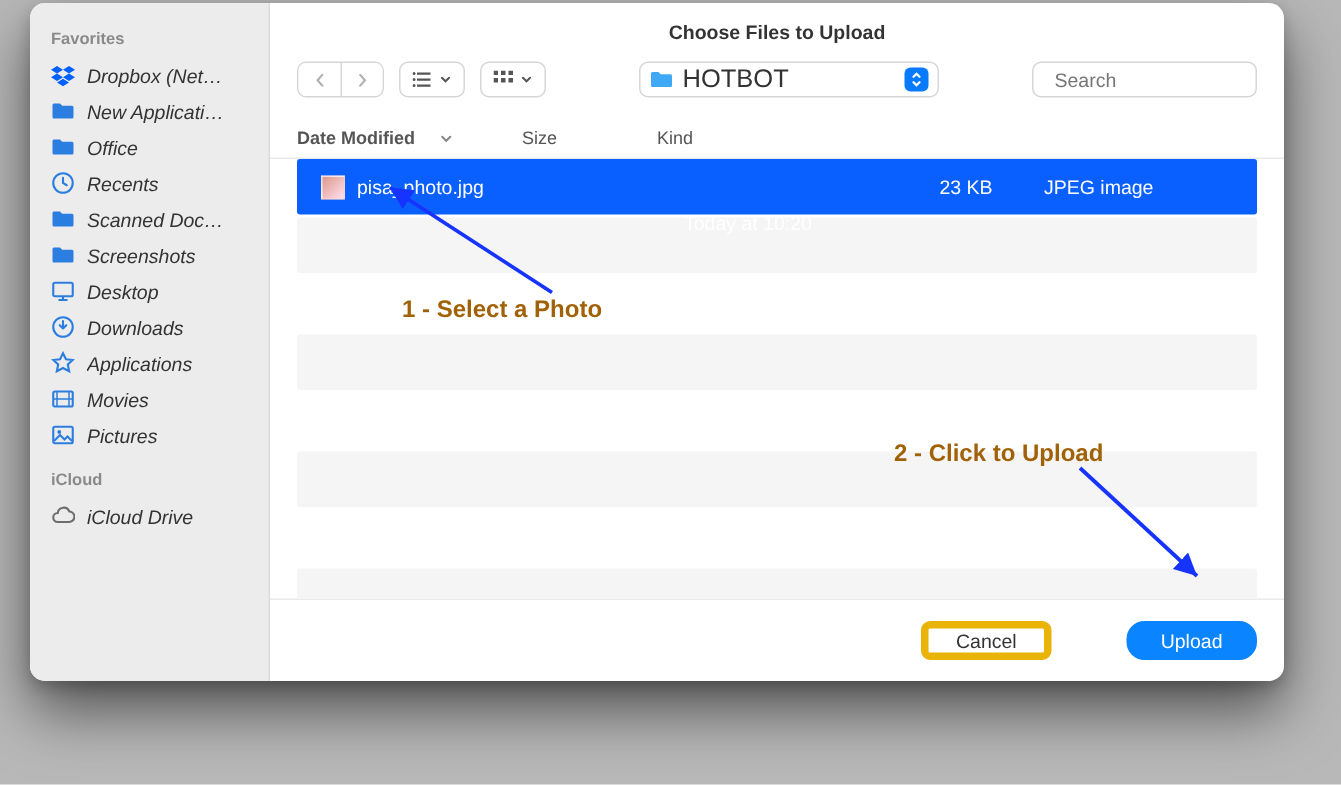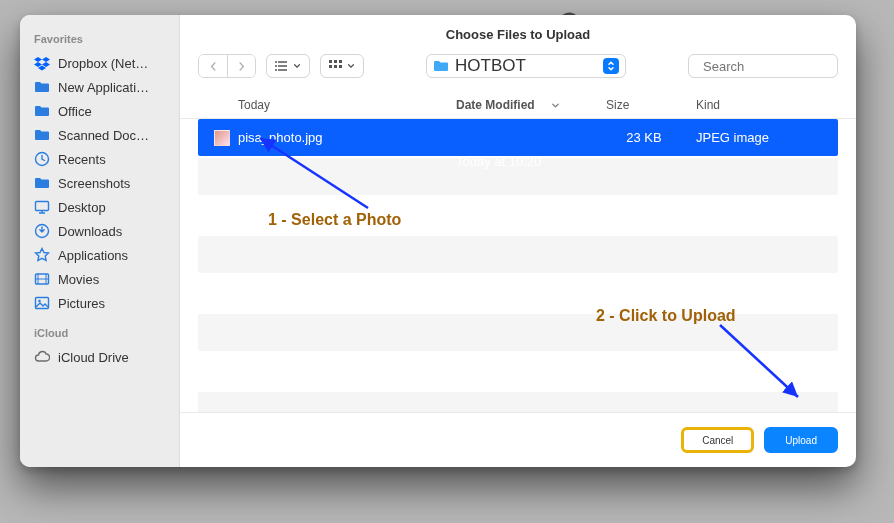--- a/index.html
+++ b/index.html
@@ -13,21 +13,21 @@
   }
   
   .bg-sketch {
     position: absolute;
     top: -5px; left: 525px;
     width: 200px; height: 50px;
     pointer-events: none;
   }
   .dialog {
     position: absolute;
-    top: 15px;
+    top: 2px;
     left: 20px;
     width: 836px;
     height: 452px;
     background: #fff;
     border-radius: 10px;
     box-shadow: 0 20px 40px rgba(0,0,0,0.55), 0 4px 10px rgba(0,0,0,0.2);
     display: flex;
     overflow: hidden;
   }
   
@@ -51,21 +51,21 @@
     gap: 8px;
     padding: 4px 14px;
     color: #333;
     white-space: nowrap;
     overflow: hidden;
     text-overflow: ellipsis;
     cursor: default;
   }
   .sidebar-item .icon { width: 16px; height: 16px; display:flex; align-items:center; justify-content:center; color:#2b7ee0; flex-shrink:0; }
   .sidebar-item .icon.gray { color: #6d6d6d; }
-  .sidebar-item span.label { overflow:hidden; text-overflow: ellipsis; }
+  .sidebar-item span.label { overflow:hidden; text-overflow: ellipsis; font-style: italic; }
   .sidebar-section-label.second { margin-top: 12px; }
 
   
   .main {
     flex: 1;
     display: flex;
     flex-direction: column;
     position: relative;
   }
   .title {
@@ -173,24 +173,24 @@
   .row .c-size { flex:0 0 90px; text-align:center; padding-right:14px; }
   .row .c-kind { flex:1; }
   .thumb { width:16px;height:16px;background:linear-gradient(135deg,#d98,#fde);border:1px solid rgba(255,255,255,0.5); }
 
   .footer {
     display:flex;justify-content:flex-end;gap:10px;
     padding:14px 18px;
     border-top:1px solid #eaeaea;
   }
   .btn {
-    height:26px;padding:0 18px;border-radius:6px;border:3px solid #eab308;
-    background:#fff;font-size:10px;color:#333;display:flex;align-items:center;
-  }
-  .btn.primary { background:#0a84ff;border-color:#0a84ff;color:#fff;font-weight:500; }
+    height:26px;padding:0 18px;border-radius:6px;border:5px solid #eab308;
+    background:#fff;font-size:13px;color:#333;display:flex;align-items:center;margin-left:40px;
+  }
+  .btn.primary { background:#0a84ff;border-color:#0a84ff;color:#fff;font-weight:500;border-radius:12px; }
 
   
   .anno { position:absolute; color:#a16207; font-weight:700; font-size:16px; pointer-events:none; }
   .arrow { position:absolute; pointer-events:none; }
 </style>
 </head>
 <body>
 
 <svg class="bg-sketch" viewBox="0 0 200 50">
   <path d="M30 45 C 30 10, 60 10, 55 45" stroke="#4a4a4a" stroke-width="2.5" fill="none" stroke-linecap="round"></path>
@@ -222,33 +222,33 @@
       <span class="icon">
           <svg width="16" height="16" viewBox="0 0 16 16">
             <path fill="currentColor" d="M1 4a1 1 0 011-1h4l1.5 1.5H14a1 1 0 011 1V12a1 1 0 01-1 1H2a1 1 0 01-1-1V4z"></path>
           </svg>
         </span>
       <span class="label">Office</span>
     </div>
     <div class="sidebar-item">
       <span class="icon">
           <svg width="16" height="16" viewBox="0 0 16 16">
-            <path fill="currentColor" d="M1 4a1 1 0 011-1h4l1.5 1.5H14a1 1 0 011 1V12a1 1 0 01-1 1H2a1 1 0 01-1-1V4z"></path>
-          </svg>
-        </span>
-      <span class="label">Scanned Doc…</span>
-    </div>
-    <div class="sidebar-item">
-      <span class="icon">
-          <svg width="16" height="16" viewBox="0 0 16 16">
             <circle cx="8" cy="8" r="6.5" fill="none" stroke="currentColor" stroke-width="1.4"></circle>
             <path d="M8 4.5V8l2.5 1.5" stroke="currentColor" stroke-width="1.4" fill="none" stroke-linecap="round"></path>
           </svg>
         </span>
       <span class="label">Recents</span>
+    </div>
+    <div class="sidebar-item">
+      <span class="icon">
+          <svg width="16" height="16" viewBox="0 0 16 16">
+            <path fill="currentColor" d="M1 4a1 1 0 011-1h4l1.5 1.5H14a1 1 0 011 1V12a1 1 0 01-1 1H2a1 1 0 01-1-1V4z"></path>
+          </svg>
+        </span>
+      <span class="label">Scanned Doc…</span>
     </div>
     <div class="sidebar-item">
       <span class="icon">
           <svg width="16" height="16" viewBox="0 0 16 16">
             <path fill="currentColor" d="M1 4a1 1 0 011-1h4l1.5 1.5H14a1 1 0 011 1V12a1 1 0 01-1 1H2a1 1 0 01-1-1V4z"></path>
           </svg>
         </span>
       <span class="label">Screenshots</span>
     </div>
     <div class="sidebar-item">
@@ -364,21 +364,20 @@
       <div class="search">
         <svg width="13" height="13" viewBox="0 0 16 16">
             <circle cx="7" cy="7" r="4.5" fill="none" stroke="#9a9a9a" stroke-width="1.6"></circle>
             <path d="M11 11l3 3" stroke="#9a9a9a" stroke-width="1.6" stroke-linecap="round"></path>
           </svg>
         <input placeholder="Search" style="">
       </div>
     </div>
 
     <div class="list-columns">
-      <div class="col-name">Today</div>
       <div class="col-date">
         <span>Date Modified</span>
         <svg width="9" height="9" viewBox="0 0 10 10">
             <path d="M2 3.5L5 6.5 8 3.5" stroke="#888" stroke-width="1.5" fill="none" stroke-linecap="round"></path>
           </svg>
       </div>
       <div class="col-size">Size</div>
       <div class="col-kind">Kind</div>
     </div>
 

